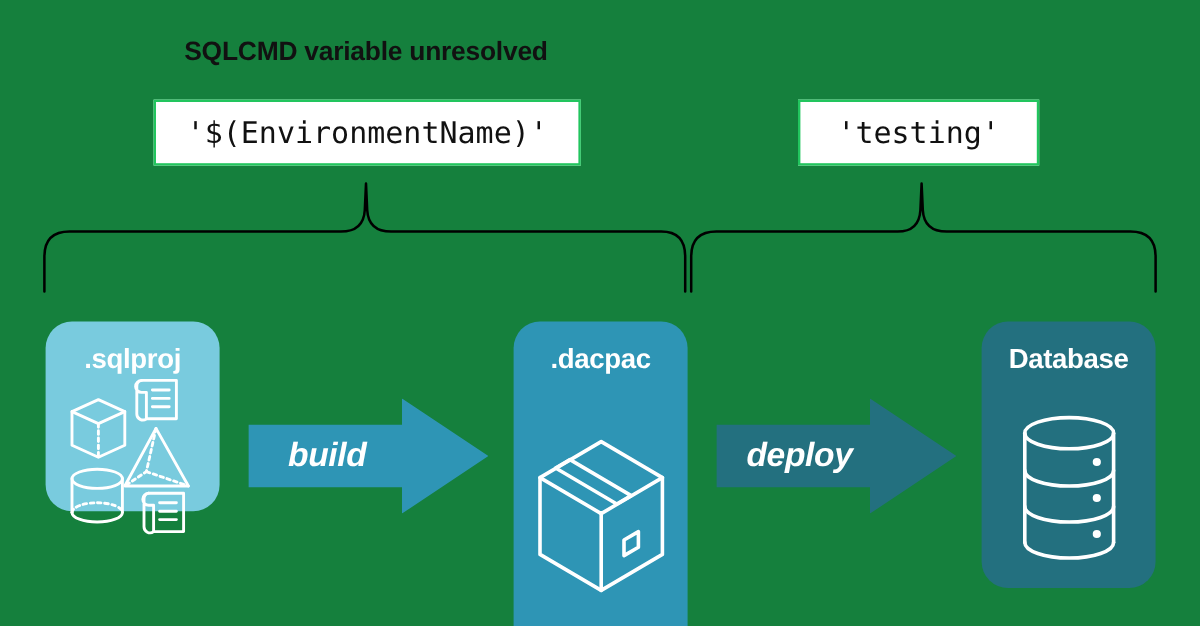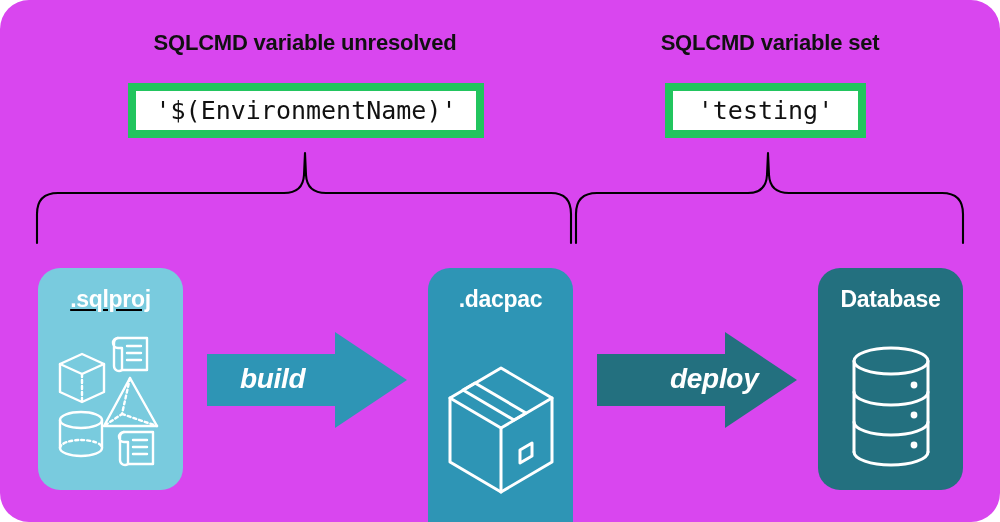--- a/index.html
+++ b/index.html
@@ -7,44 +7,43 @@
     padding: 0;
     background: #ffffff;
   }
   body {
     font-family: "Liberation Sans", sans-serif;
   }
   #canvas {
     position: relative;
     width: 1000px;
     height: 522px;
-    background: #d946ef;
+    background: #15803d;
     overflow: hidden;
-    border-radius: 29px;
   }
 
   
   .section-title {
     position: absolute;
     font-family: "Liberation Sans", sans-serif;
     font-weight: bold;
     font-size: 22px;
     color: #111111;
     letter-spacing: -0.2px;
     white-space: nowrap;
     text-align: center;
   }
   #title-left  { left: 0px;   top: 30px; width: 610px; }
   #title-right { left: 575px; top: 30px; width: 390px; }
 
   
   .code-box {
     position: absolute;
     box-sizing: border-box;
-    border: 8px solid #22c55e;
+    border: 2px solid #22c55e;
     background: #ffffff;
     display: flex;
     align-items: center;
     justify-content: center;
     font-family: "DejaVu Sans Mono", monospace;
     font-size: 25px;
     color: #111111;
     white-space: nowrap;
   }
   #code-left  { left: 128px; top: 83px; width: 356px; height: 55px; }
@@ -78,50 +77,49 @@
     letter-spacing: -0.3px;
   }
   .stage-art {
     flex: 1;
     display: flex;
     align-items: center;
     justify-content: center;
     width: 100%;
   }
 
-  #box-sqlproj  { left: 38px;  top: 268px; width: 145px; height: 222px; background: #79cbde; text-decoration: underline; }
+  #box-sqlproj  { left: 38px;  top: 268px; width: 145px; height: 158px; background: #79cbde; }
   #box-dacpac   { left: 428px; top: 268px; width: 145px; height: 282px; background: #2e95b5; }
   #box-database { left: 818px; top: 268px; width: 145px; height: 222px; background: #23707f; gap: 14px; }
 
   
   .arrow {
     position: absolute;
   }
   .arrow-label {
     position: absolute;
     font-family: "Liberation Sans", sans-serif;
     font-weight: bold;
     font-size: 28px;
     color: #ffffff;
     white-space: nowrap;
     letter-spacing: -0.3px;
     font-style: italic;
   }
   #arrow-build   { left: 207px; top: 332px; width: 200px; height: 96px; }
   #label-build   { left: 240px; top: 363px; }
   #arrow-deploy  { left: 597px; top: 332px; width: 200px; height: 96px; }
-  #label-deploy  { left: 622px; top: 363px; margin-left: 48px; }
+  #label-deploy  { left: 622px; top: 363px; }
 </style>
 </head>
 <body>
 
 <div id="canvas">
 
   <div class="section-title" id="title-left">SQLCMD variable unresolved</div>
-  <div class="section-title" id="title-right">SQLCMD variable set</div>
 
   <div class="code-box" id="code-left">'$(EnvironmentName)'</div>
   <div class="code-box" id="code-right">'testing'</div>
 
   <svg class="brace-svg" viewBox="0 0 1000 522">
 
     <path d="M 37 243
              L 37 214
              Q 37 193 58 193
              L 284 193

